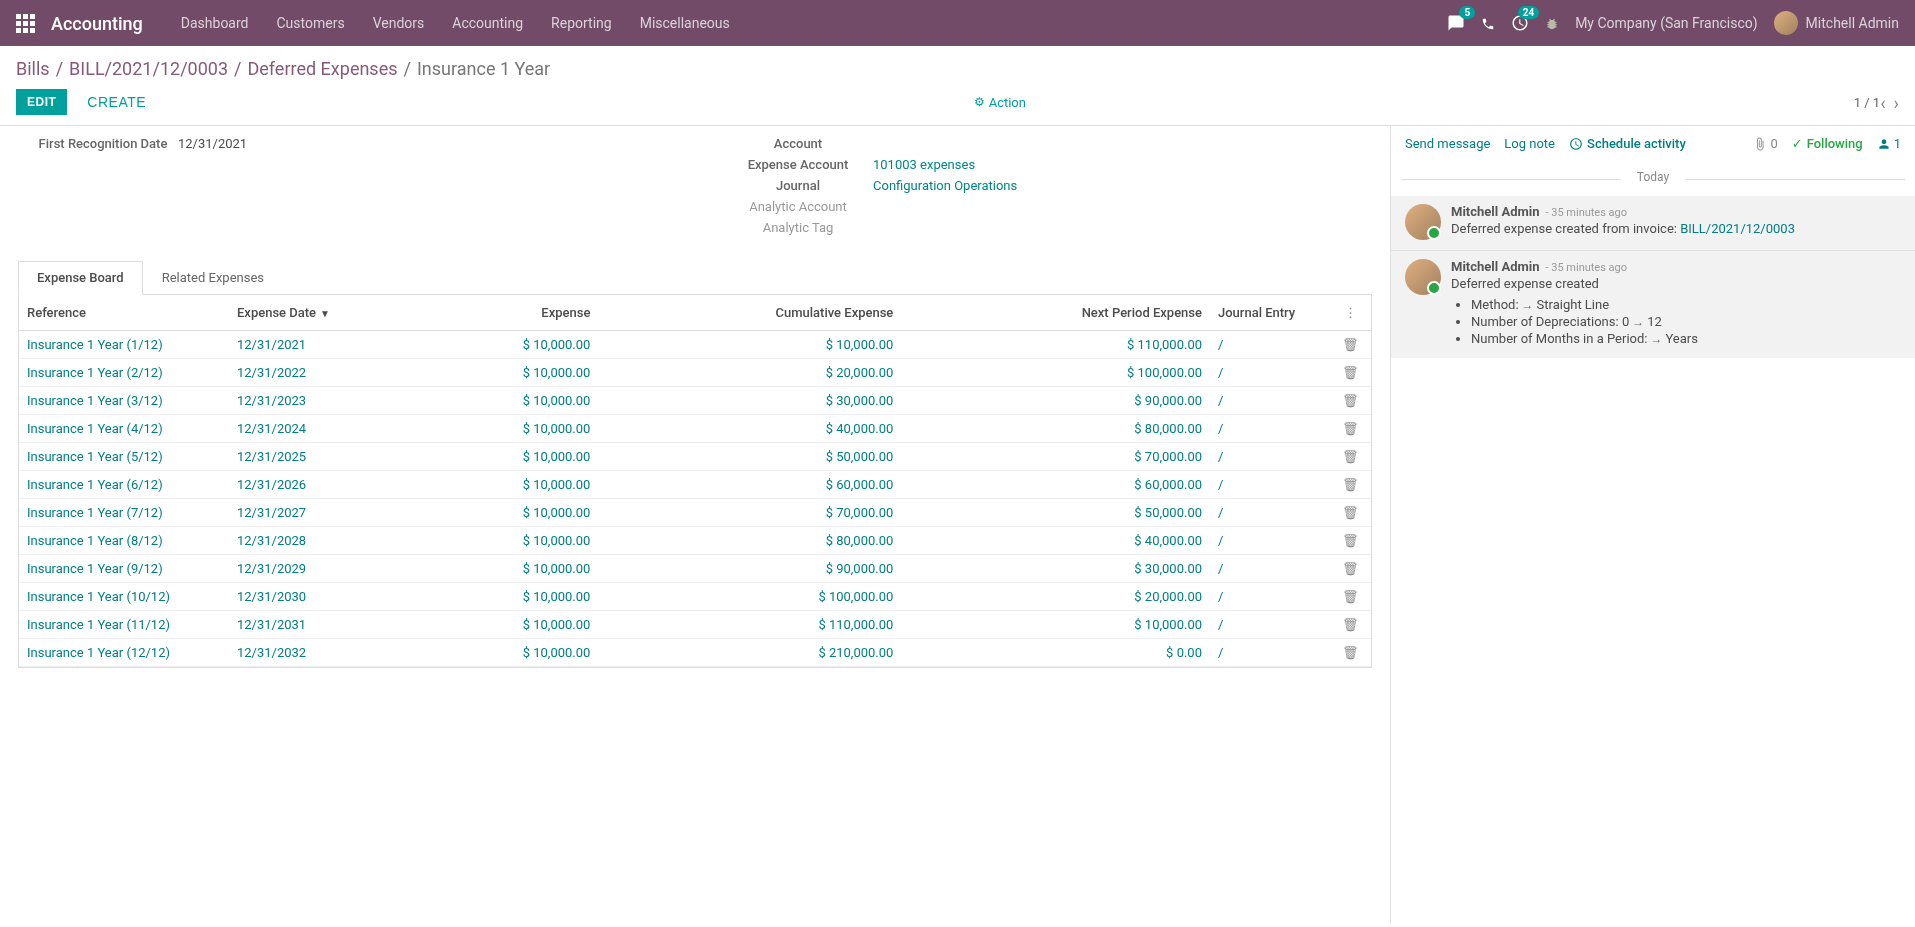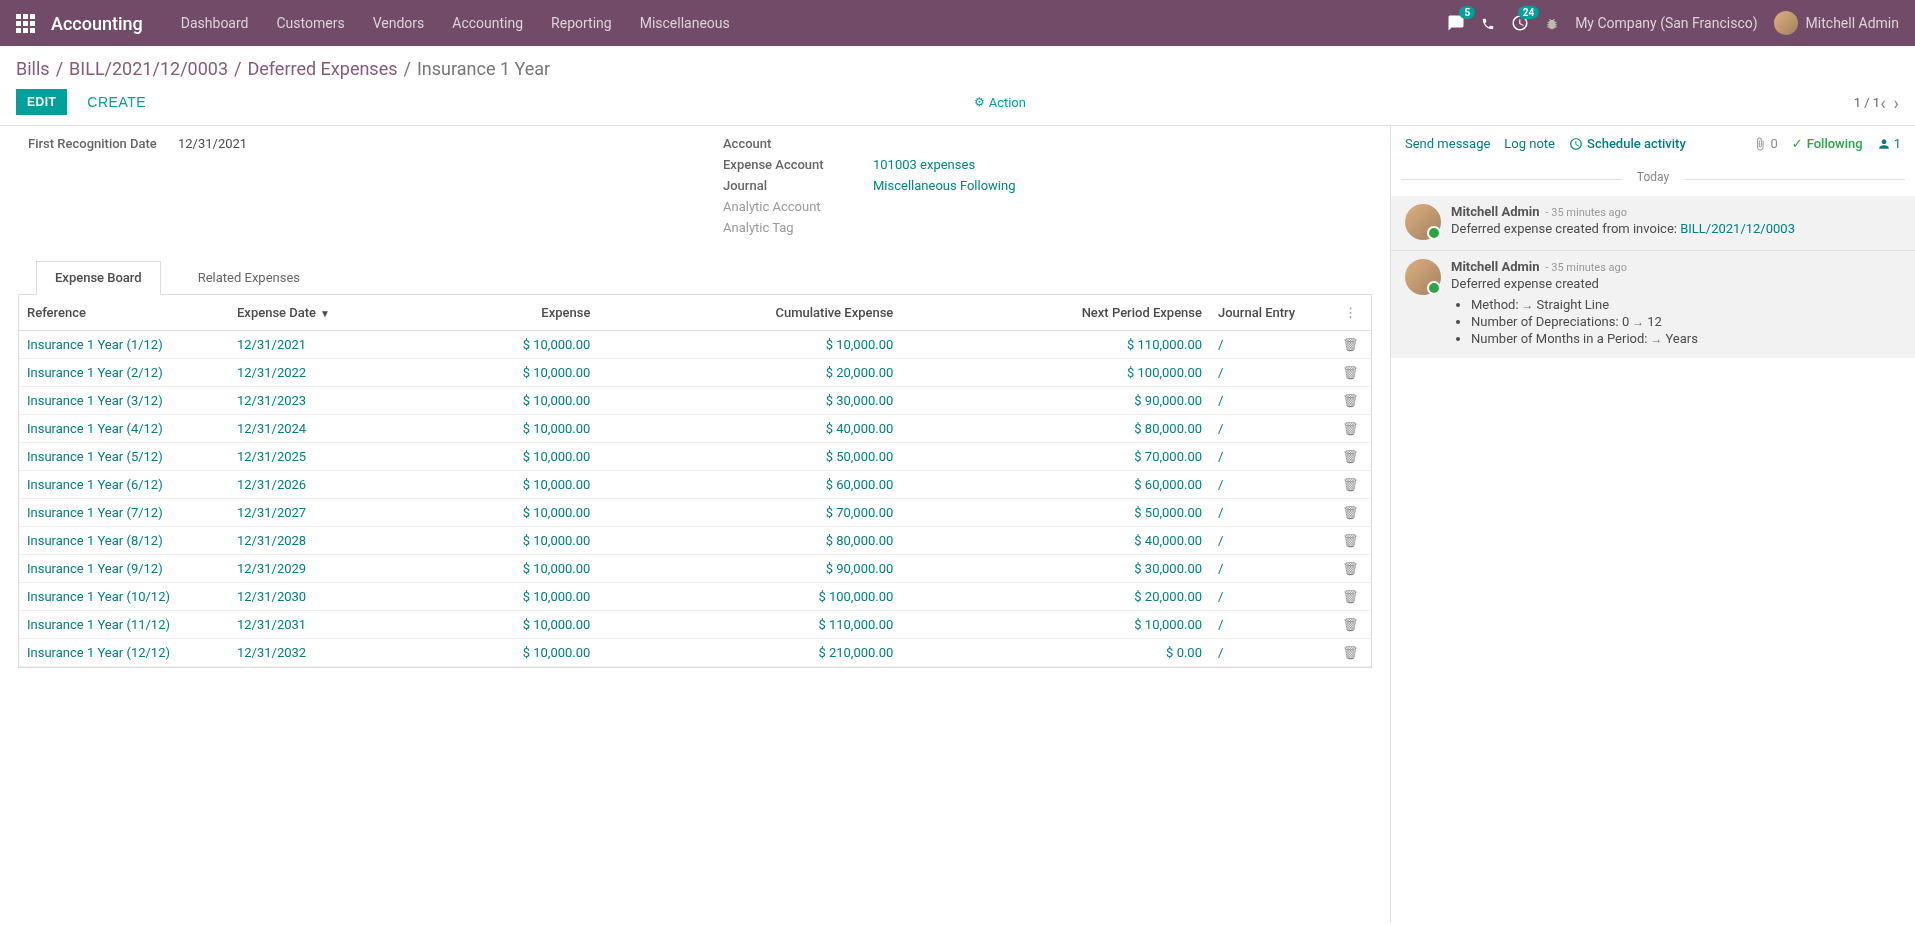--- a/index.html
+++ b/index.html
@@ -36,31 +36,31 @@
 .pager { color: #666; font-size: 13px; display: flex; align-items: center; }
 .pager-arrows { display: flex; gap: 8px; }
 .pager-arrow { color: #888; cursor: pointer; font-size: 18px; }
 
 
 .main-wrap { display: flex; height: calc(100vh - 130px); }
 .form-area { flex: 1; overflow-y: scroll; padding: 0; position: relative; }
 .form-inner { padding: 10px 18px 18px; }
 
 
-.form-fields { display: flex; gap: 56px; margin-bottom: 20px; padding: 0 10px; }
+.form-fields { display: flex; gap: 56px; margin-bottom: 20px; padding: 0 10px; text-align: center; }
 .field-col { flex: 1; }
 .field-row { display: flex; margin-bottom: 6px; align-items: baseline; }
 .field-label { width: 150px; color: #666; font-weight: 500; font-size: 13px; }
 .field-label-muted { width: 150px; color: #999; font-size: 13px; }
 .field-value { color: #4c4c4c; }
 .field-link { color: #008784; cursor: pointer; }
 
 
 .tabs { border-bottom: 1px solid #ddd; display: flex; margin-bottom: 0; }
-.tab { padding: 8px 18px; border: 1px solid transparent; cursor: pointer; color: #666; font-size: 13px; margin-left: 18px; }
+.tab { padding: 8px 18px; border: 1px solid transparent; cursor: pointer; color: #666; font-size: 13px; }
 .tab.active { border: 1px solid #ddd; border-bottom: 1px solid #fff; margin-bottom: -1px; background: #fff; color: #4c4c4c; font-weight: 500; }
 
 
 .table-wrap { border: 1px solid #ddd; border-top: none; }
 table { width: 100%; border-collapse: collapse; }
 th { text-align: left; font-weight: 500; font-size: 13px; color: #4c4c4c; padding: 10px 8px; border-bottom: 1px solid #ddd; }
 th.right { text-align: right; }
 th .sort-caret { font-size: 10px; margin-left: 4px; }
 td { padding: 6px 8px; border-bottom: 1px solid #eee; font-size: 13px; }
 td.link { color: #017e84; cursor: pointer; }
@@ -203,21 +203,21 @@
         <div class="field-col">
           <div class="field-row">
             <div class="field-label">Account</div>
           </div>
           <div class="field-row">
             <div class="field-label">Expense Account</div>
             <div class="field-link">101003 expenses</div>
           </div>
           <div class="field-row">
             <div class="field-label">Journal</div>
-            <div class="field-link">Miscellaneous Following</div>
+            <div class="field-link">Configuration Operations</div>
           </div>
           <div class="field-row">
             <div class="field-label-muted">Analytic Account</div>
           </div>
           <div class="field-row">
             <div class="field-label-muted">Analytic Tag</div>
           </div>
         </div>
       </div>
 

